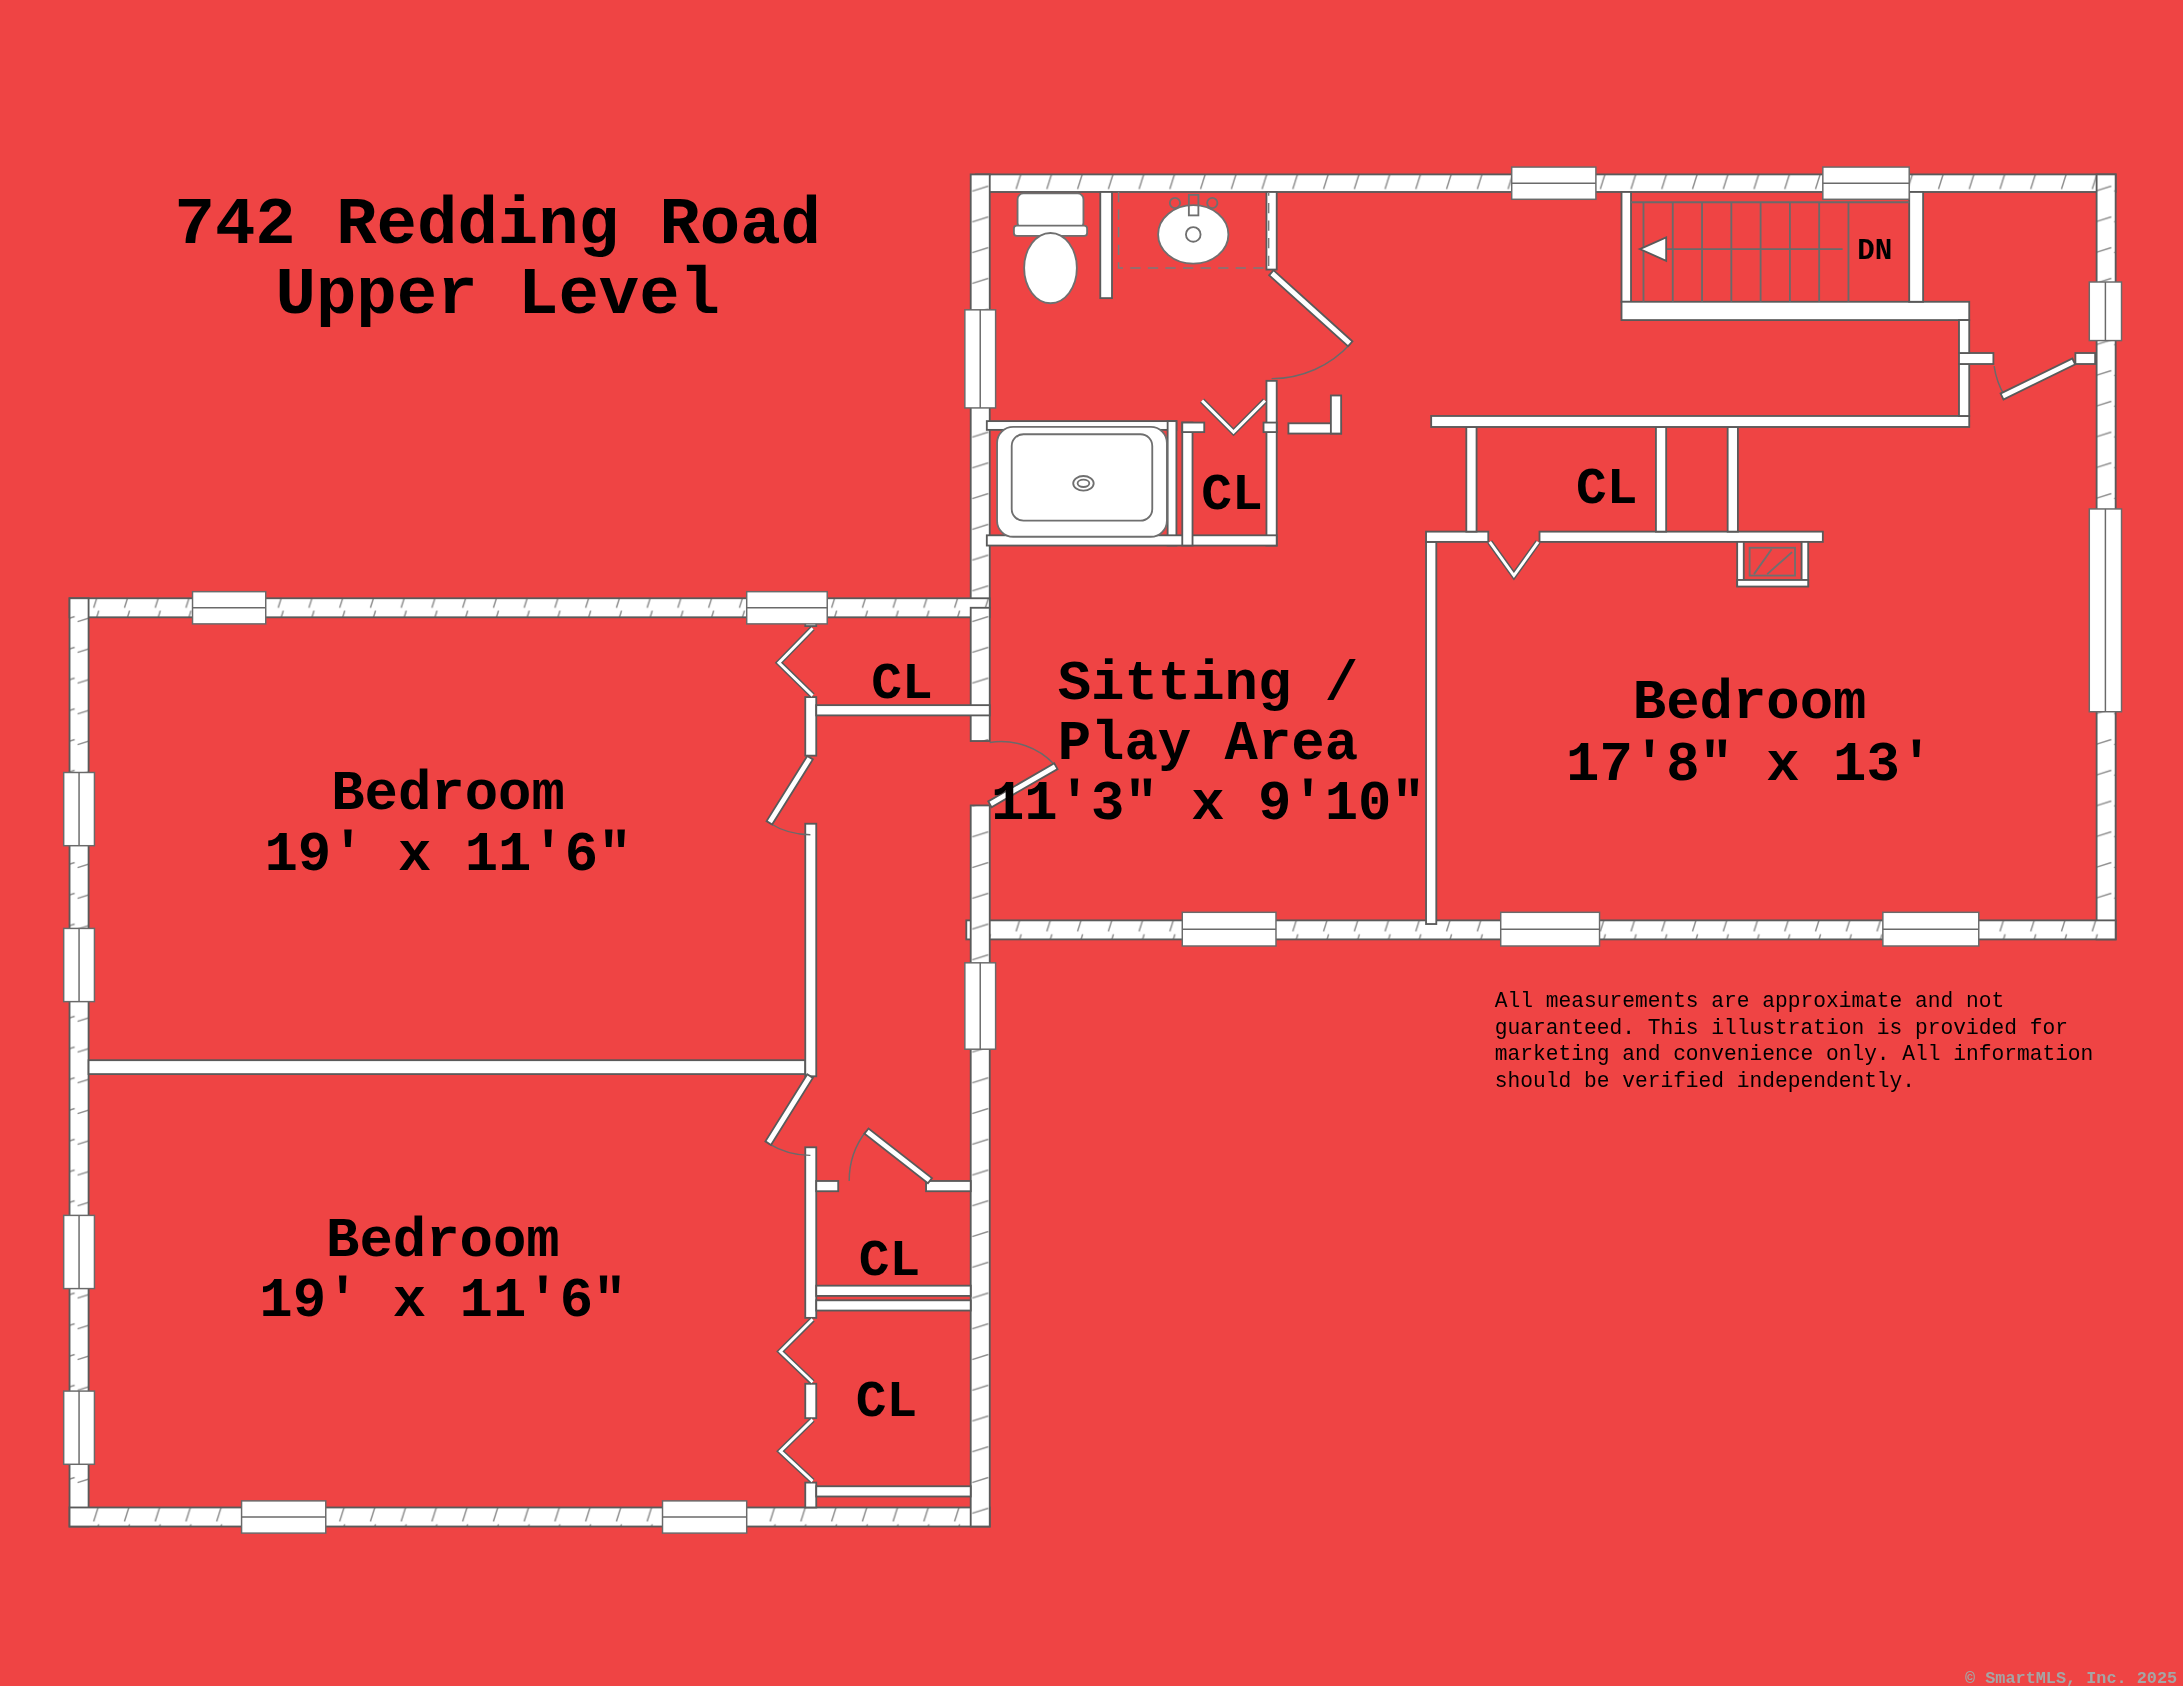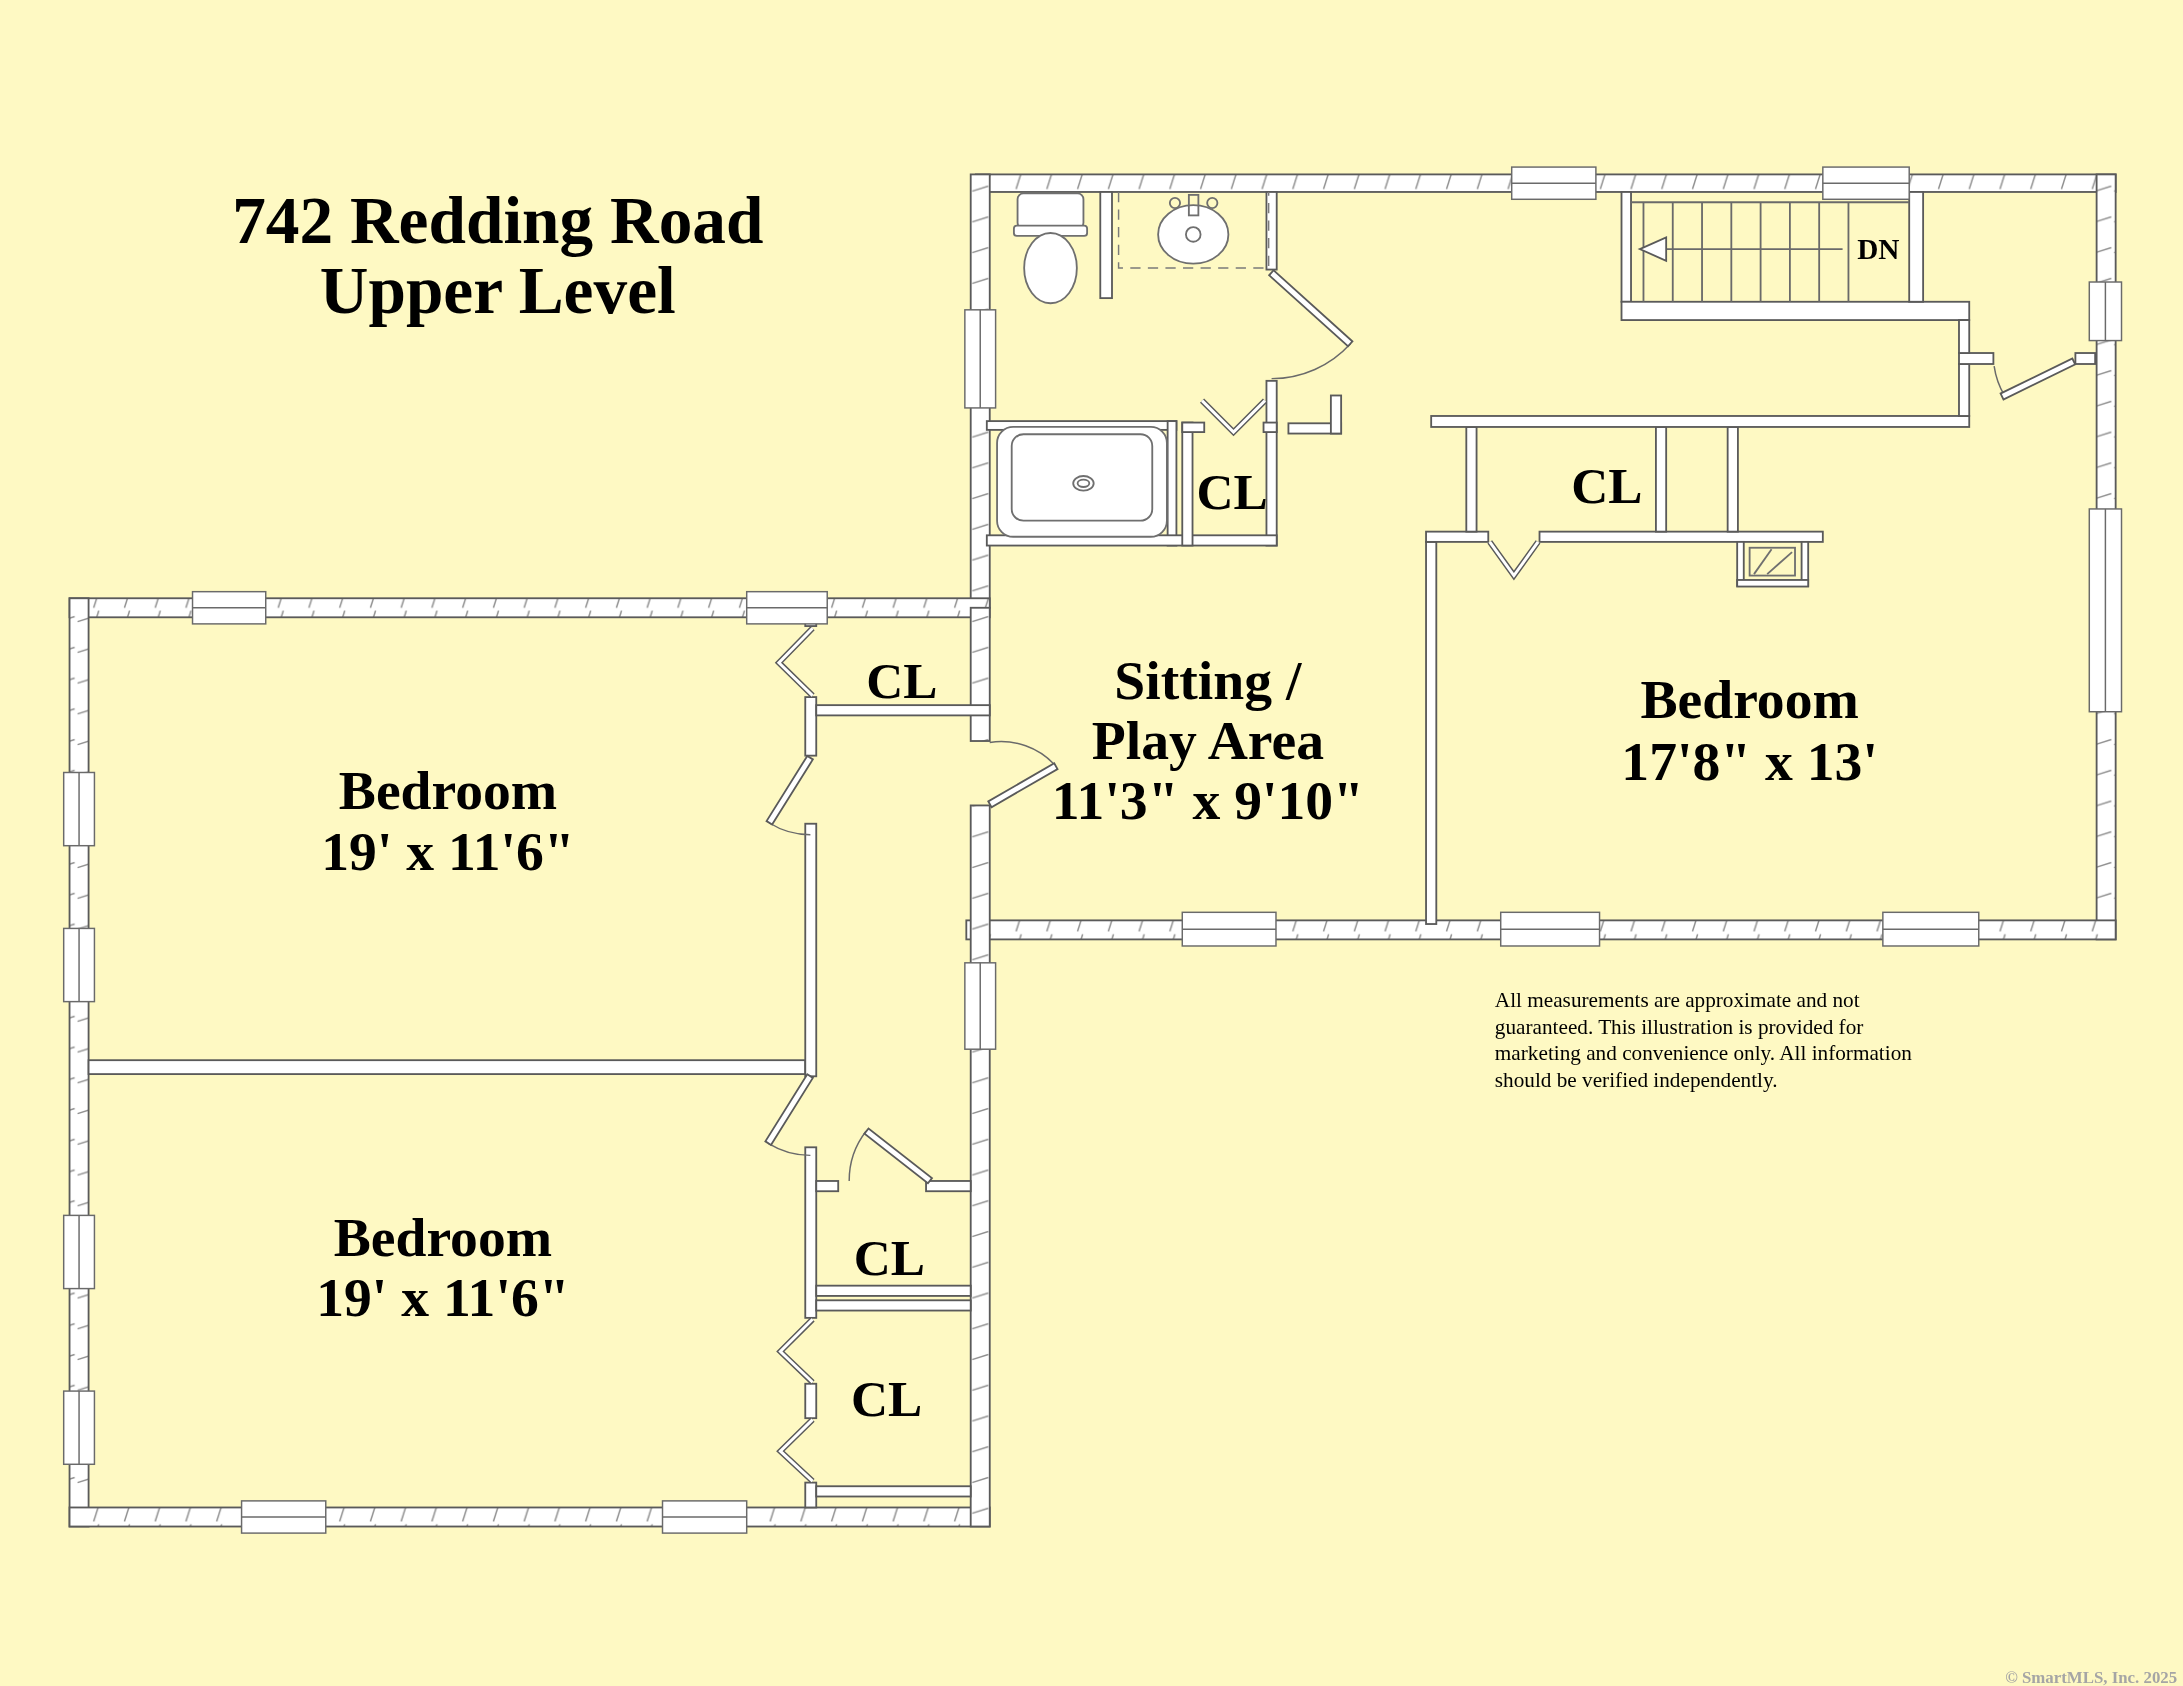--- a/index.html
+++ b/index.html
@@ -1,17 +1,17 @@
 <!DOCTYPE html>
 <html style="font-size:11.7px"><head>
 <meta charset="utf-8">
 <style>
   html,body{margin:0;padding:0;background:#ffffff;}
-  .page{position:relative;width:2183px;height:1687px;background:#fef9c3;overflow:hidden;
-        font-family:Liberation Serif, serif;}
+  .page{position:relative;width:2183px;height:1687px;background:#ef4444;overflow:hidden;
+        font-family:Liberation Mono, monospace;}
   svg{position:absolute;left:0;top:0;}
   text{fill:#000;}
   .t-title{font-size:92px;font-weight:bold;text-anchor:middle;}
   .t-room{font-size:76px;font-weight:bold;text-anchor:middle;}
   .t-cl{font-size:70px;font-weight:bold;text-anchor:middle;}
   .t-dn{font-size:40px;font-weight:bold;text-anchor:start;}
   .t-disc{font-size:29px;font-weight:normal;text-anchor:start;}
   .t-mark{font-size:23px;font-weight:bold;text-anchor:end;fill:#a5a5a5;}
   .wall-i{fill:#ffffff;stroke:#5a5a5a;stroke-width:2.5;}
   .wall-eh{fill:url(#hatchH);stroke:#5a5a5a;stroke-width:2.5;}

